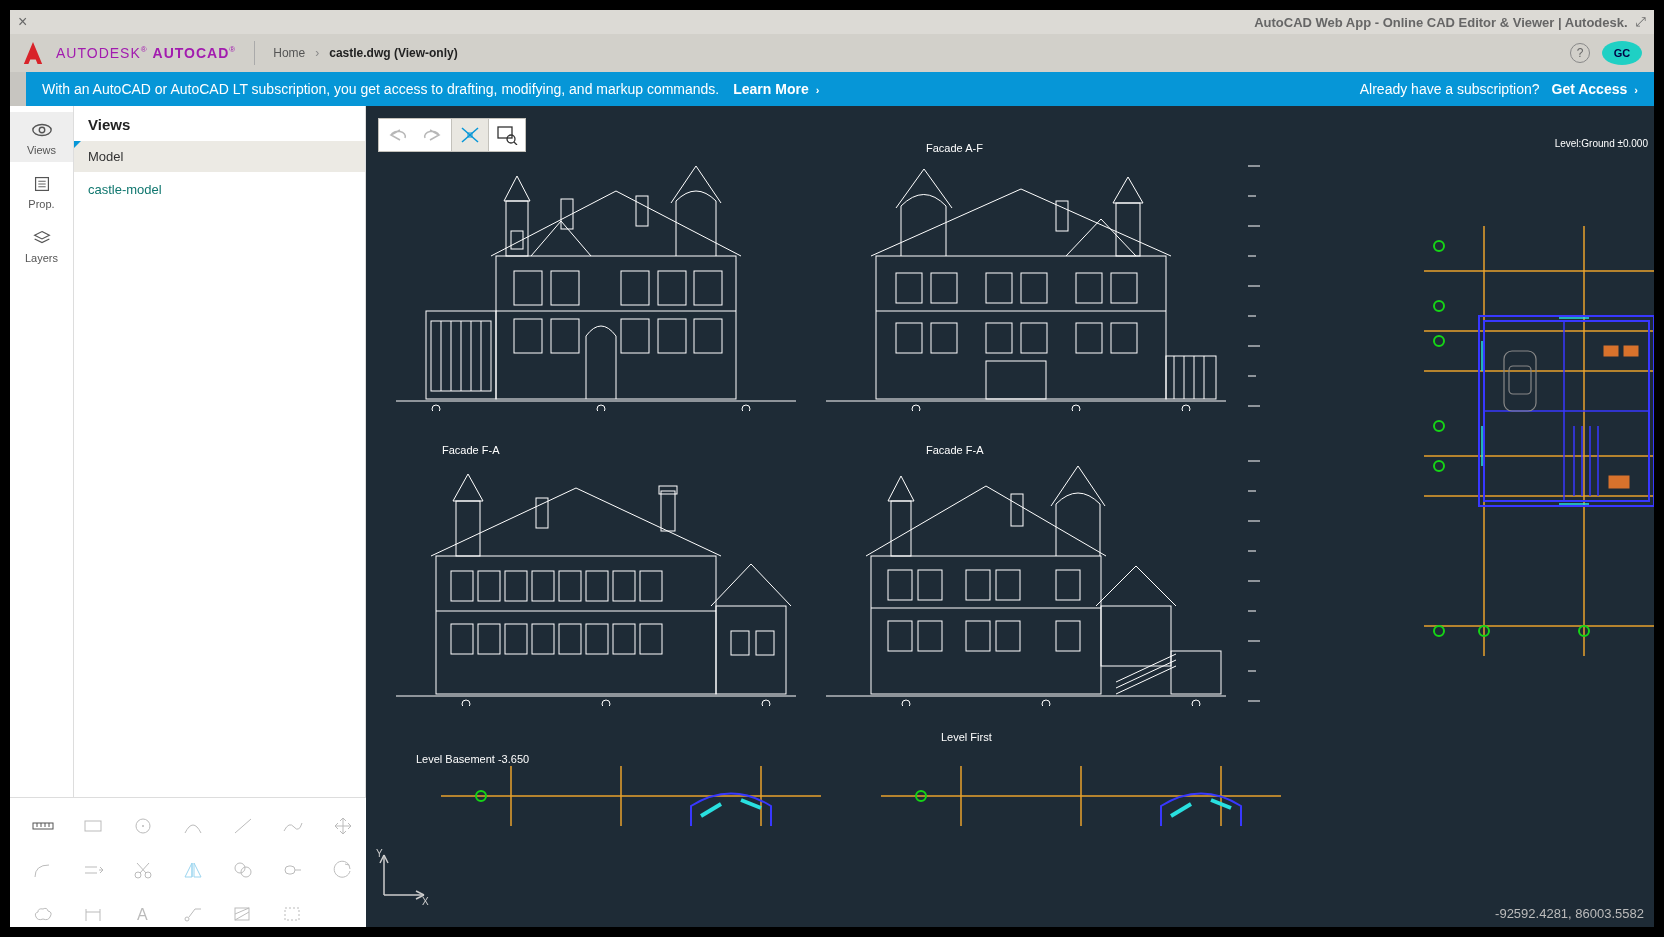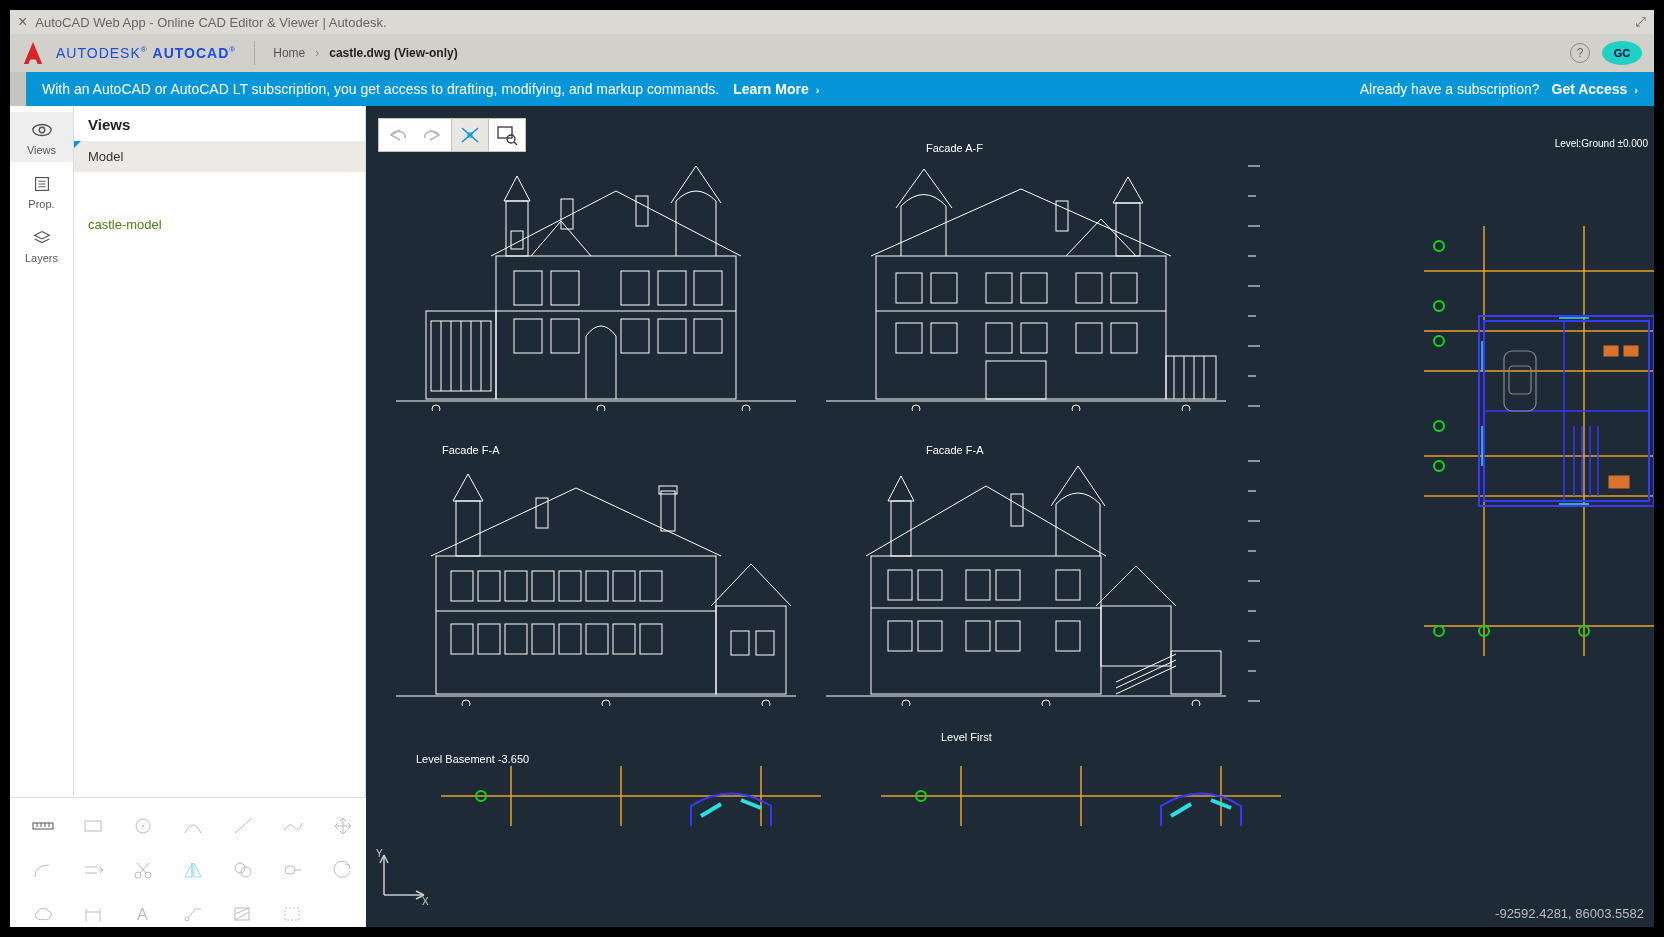--- a/index.html
+++ b/index.html
@@ -1,25 +1,25 @@
 <!DOCTYPE html>
 <html><head>
 <meta charset="utf-8">
 <style>
 * { margin:0; padding:0; box-sizing:border-box; font-family:Arial,Helvetica,sans-serif; }
 html,body { width:1664px; height:937px; background:#000; overflow:hidden; }
 .chrome { position:absolute; left:10px; top:10px; right:10px; bottom:10px; background:#c7c5c0; display:flex; flex-direction:column; border-radius:2px; }
 .titlebar { height:24px; display:flex; align-items:center; background:#dcdad5; color:#555; font-size:13px; }
 .titlebar .close { padding:0 8px; cursor:pointer; font-size:16px; color:#666; }
-.titlebar .title { flex:1; text-align:left; font-weight:normal; color:#666; }
+.titlebar .title { flex:1; text-align:right; font-weight:bold; color:#666; }
 .titlebar .exp { padding:0 8px; cursor:pointer; color:#666; }
 .appbar { height:38px; background:#d2d0ca; display:flex; align-items:center; padding:0 12px; gap:12px; }
 .logo-a { width:22px; height:26px; display:flex; align-items:center; }
 .logo-a svg { width:22px; height:26px; }
-.logo-txt { font-size:14px; letter-spacing:1px; color:#1d4ed8; font-weight:400; }
+.logo-txt { font-size:14px; letter-spacing:1px; color:#a21caf; font-weight:400; }
 .logo-txt b { font-weight:700;}
 .vdiv { width:1px; height:24px; background:#aaa; margin:0 6px; }
 .crumbs { font-size:12px; color:#555; display:flex; gap:10px; align-items:center; }
 .crumbs .sep { color:#888; }
 .crumbs .file { font-weight:bold; color:#222; }
 .appbar .spacer { flex:1; }
 .help { width:20px; height:20px; border:1.5px solid #888; border-radius:50%; display:flex; align-items:center; justify-content:center; font-size:12px; color:#666; cursor:pointer; }
 .avatar { width:40px; height:24px; border-radius:50%; background:#1fd0c4; display:flex; align-items:center; justify-content:center; font-size:11px; font-weight:bold; color:#004; }
 .banner { height:34px; background:#0696d7; color:#fff; display:flex; align-items:center; padding:0 16px; font-size:14px;margin-left:16px; }
 .banner .msg { }
@@ -31,21 +31,21 @@
 .workspace { flex:1; display:flex; background:#fff; min-height:0; }
 .rail { width:64px; background:#fff; border-right:1px solid #ddd; display:flex; flex-direction:column; align-items:center; padding-top:6px; gap:4px; }
 .rail .item { width:100%; padding:8px 0 6px; text-align:center; font-size:11px; color:#555; cursor:pointer; }
 .rail .item.active { background:#eee; }
 .rail .item svg { width:22px; height:20px; display:block; margin:0 auto 4px; }
 .rail .grow { flex:1; }
 .panel { width:292px; background:#fff; border-right:1px solid #ddd; display:flex; flex-direction:column; }
 .panel-head { font-size:15px; font-weight:bold; color:#222; padding:10px 14px 8px; }
 .panel-tab { background:#eceae4; padding:8px 14px; font-size:13px; color:#333; position:relative; }
 .panel-tab::before { content:''; position:absolute; left:0; top:0; border-top:7px solid #0696d7; border-right:7px solid transparent; }
-.panel-list { padding:10px 14px; font-size:13px; color:#4d7c0f;margin-top:35px; }
+.panel-list { padding:10px 14px; font-size:13px; color:#0f766e; }
 .canvas-wrap { flex:1; position:relative; background:#1e2b36; overflow:hidden; }
 .canvas-toolbar { position:absolute; left:12px; top:12px; background:#fff; border:1px solid #c3c1bb; display:flex; height:34px; z-index:5; }
 .ct-btn { width:36px; display:flex; align-items:center; justify-content:center; cursor:pointer; }
 .ct-btn.dis svg { opacity:.35; }
 .ct-btn.on { background:#e9e7e1; }
 .ct-sep { width:1px; background:#c3c1bb; }
 .dwg-label { position:absolute; color:#fff; font-size:11px; font-family:Arial;padding-left:20px; }
 .facade { position:absolute; }
 .facade svg { display:block; }
 .coords { position:absolute; right:10px; bottom:6px; color:#bbb; font-size:13px; }

